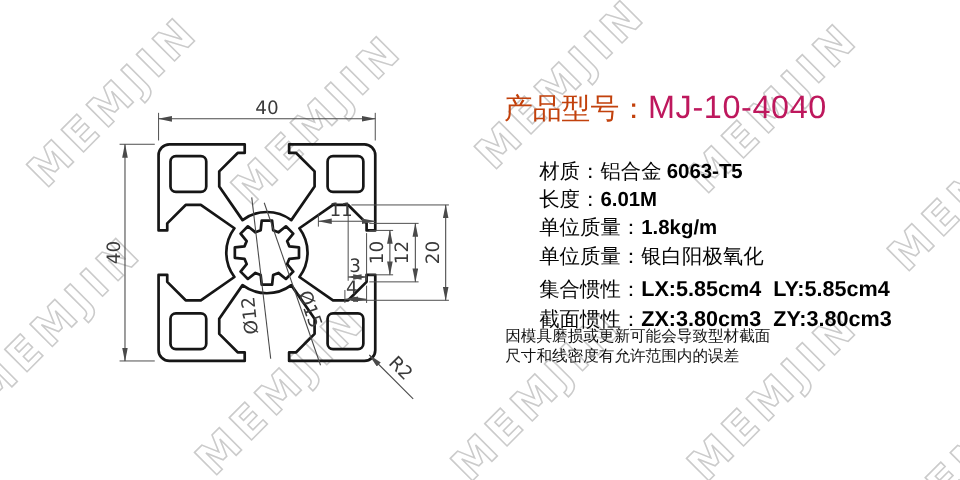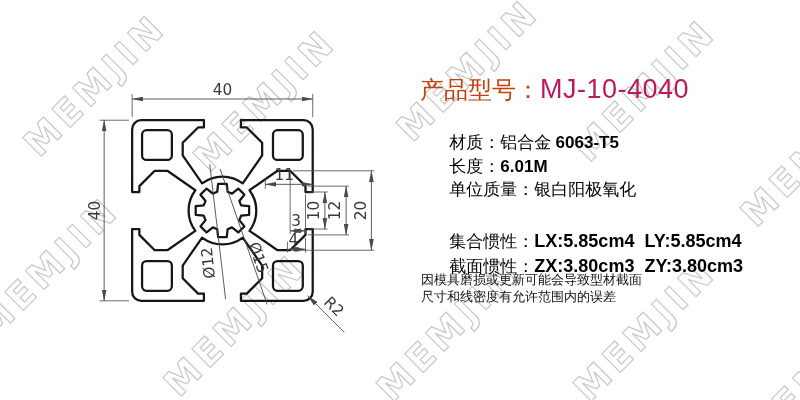--- a/index.html
+++ b/index.html
@@ -143,20 +143,23 @@
   </div>
 
   <div class="specs">
     <div class="spec-row">
       <span class="spec-label">材质：</span><span class="spec-pre">铝合金 </span><span class="spec-value">6063-T5</span>
     </div>
     <div class="spec-row">
       <span class="spec-label">长度：</span><span class="spec-pre"></span><span class="spec-value">6.01M</span>
     </div>
     <div class="spec-row">
+      <span class="spec-label">单位质量：</span><span class="spec-pre"></span><span class="spec-value">1.8kg/m</span>
+    </div>
+    <div class="spec-row">
       <span class="spec-label">单位质量：</span><span class="spec-pre">银白阳极氧化</span><span class="spec-value"></span>
     </div>
   </div>
 
   <div class="inertia">
     <div class="spec-row">
       <span class="spec-label">集合惯性：</span><span class="spec-value">LX:5.85cm4  LY:5.85cm4</span>
     </div>
     <div class="spec-row">
       <span class="spec-label">截面惯性：</span><span class="spec-value">ZX:3.80cm3  ZY:3.80cm3</span>

